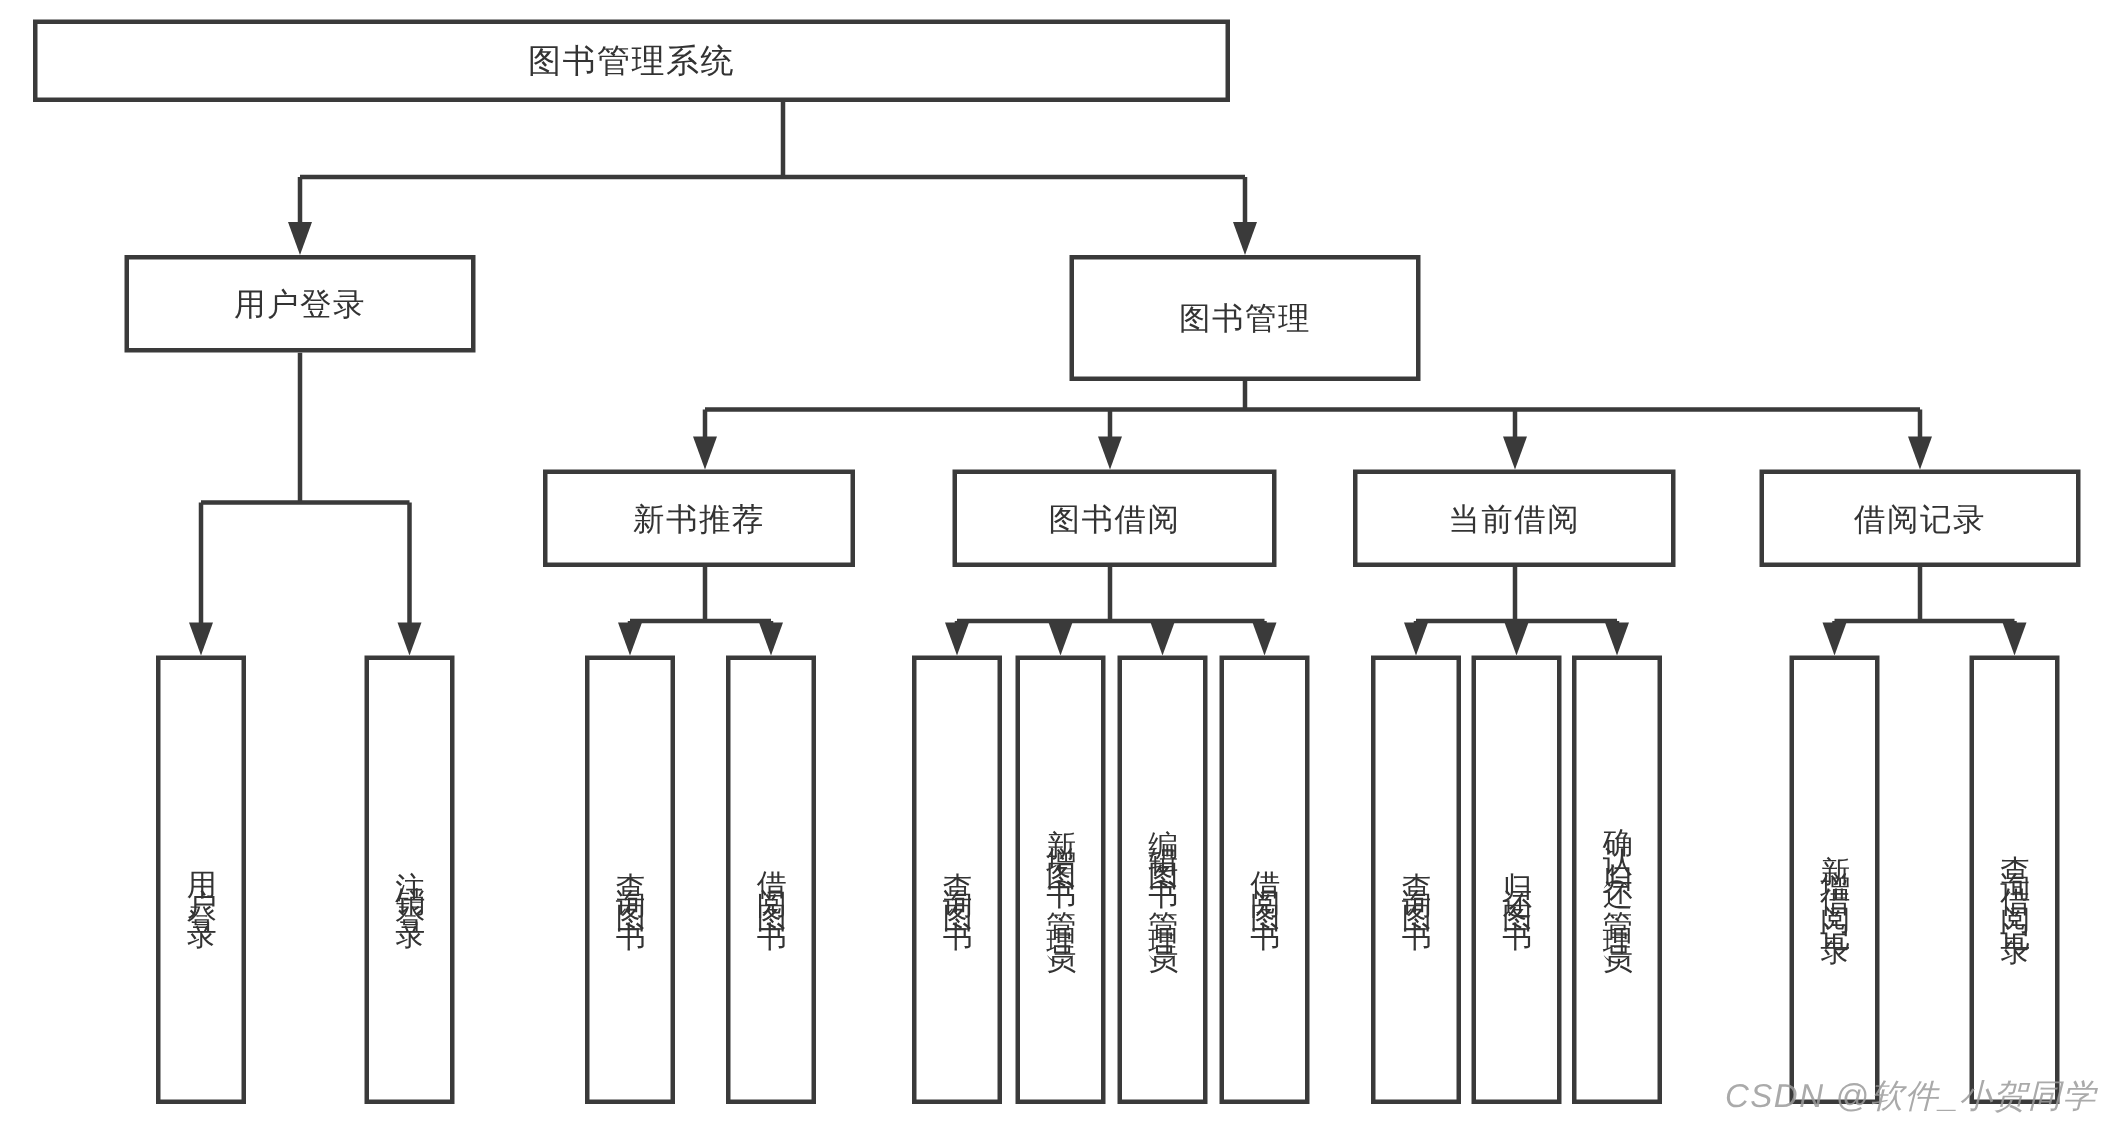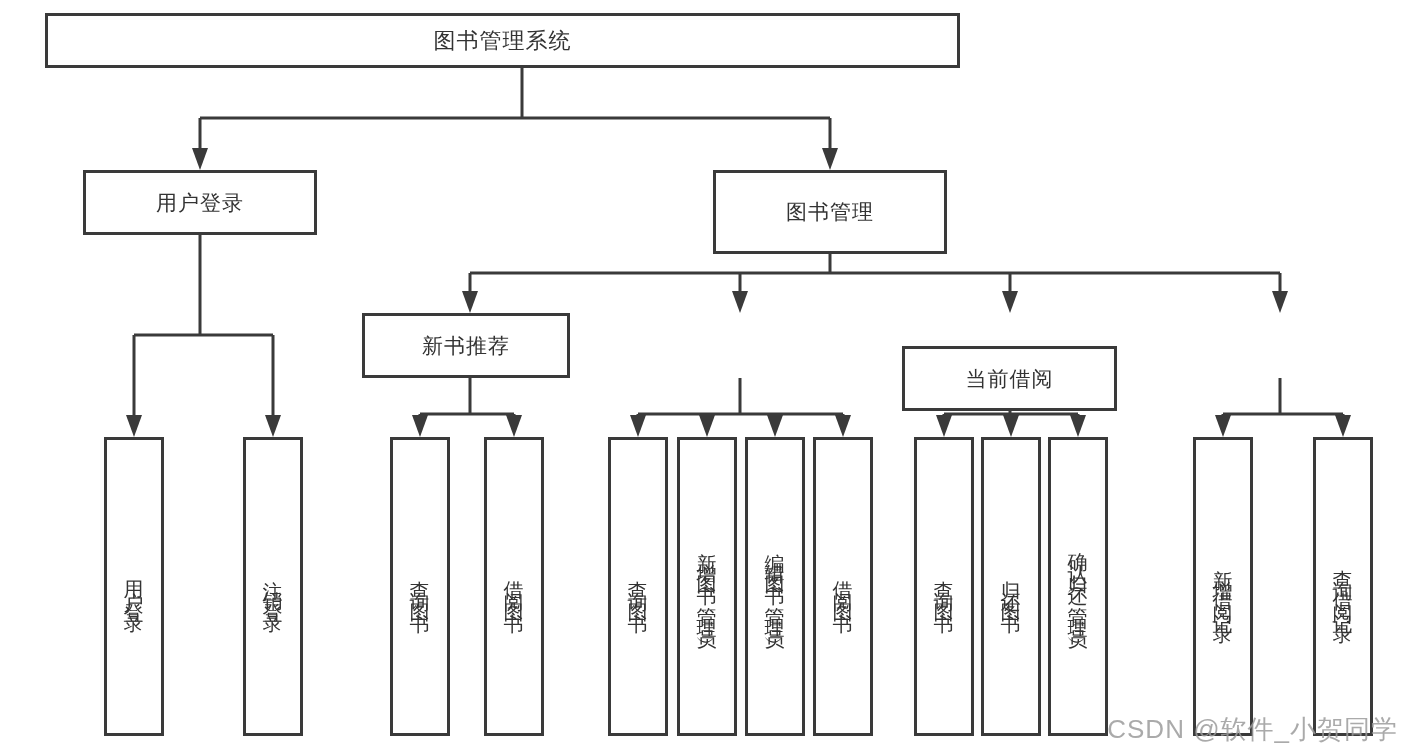--- a/index.html
+++ b/index.html
@@ -39,25 +39,26 @@
     writing-mode: vertical-rl;
     text-orientation: mixed;
     letter-spacing: 11px;
     line-height: 1;
     white-space: nowrap;
   }
   .watermark {
     position: absolute;
     right: 7px;
     bottom: 5px;
-    font-size: 26px;
+    font-size: 22px;
     line-height: 1;
     color: rgba(155, 155, 155, 0.85);
     letter-spacing: 1px;
     white-space: nowrap;
+    font-style: italic;
   }
 </style>
 </head>
 <body>
 
 <div class="canvas">
 
   <svg class="connectors" width="1405" height="747" viewBox="0 0 1405 747" xmlns="http://www.w3.org/2000/svg">
     <g stroke="#3a3a3a" stroke-width="3" fill="none">
 
@@ -91,36 +92,42 @@
       <polygon points="767,415 783,415 775,437"></polygon>
       <polygon points="835,415 851,415 843,437"></polygon>
       <polygon points="936,415 952,415 944,437"></polygon>
       <polygon points="1003,415 1019,415 1011,437"></polygon>
       <polygon points="1070,415 1086,415 1078,437"></polygon>
       <polygon points="1215,415 1231,415 1223,437"></polygon>
       <polygon points="1335,415 1351,415 1343,437"></polygon>
     </g>
   </svg>
 
-  <div class="node h-node root-node" style="left:22px; top:13px; width:915px; height:55px;margin-left:23px;">
+  <div class="node h-node root-node" style="left:22px; top:13px; width:798px; height:55px;">
     <span>图书管理系统</span>
   </div>
 
   <div class="node h-node" style="left:83px; top:170px; width:234px; height:65px;">
     <span>用户登录</span>
   </div>
   <div class="node h-node" style="left:713px; top:170px; width:234px; height:84px;">
     <span>图书管理</span>
   </div>
 
   <div class="node h-node" style="left:362px; top:313px; width:208px; height:65px;">
     <span>新书推荐</span>
   </div>
-  <div class="node h-node" style="left:902px; top:313px; width:215px; height:65px;margin-top:33px;">
+  <div class="node h-node" style="left:635px; top:313px; width:216px; height:65px;">
+    <span>图书借阅</span>
+  </div>
+  <div class="node h-node" style="left:902px; top:313px; width:215px; height:65px;">
     <span>当前借阅</span>
+  </div>
+  <div class="node h-node" style="left:1173px; top:313px; width:214px; height:65px;">
+    <span>借阅记录</span>
   </div>
 
   <div class="node leaf" style="left:104px;">
     <span>用户登录</span>
   </div>
   <div class="node leaf" style="left:243px;">
     <span>注销登录</span>
   </div>
 
   <div class="node leaf" style="left:390px;">

